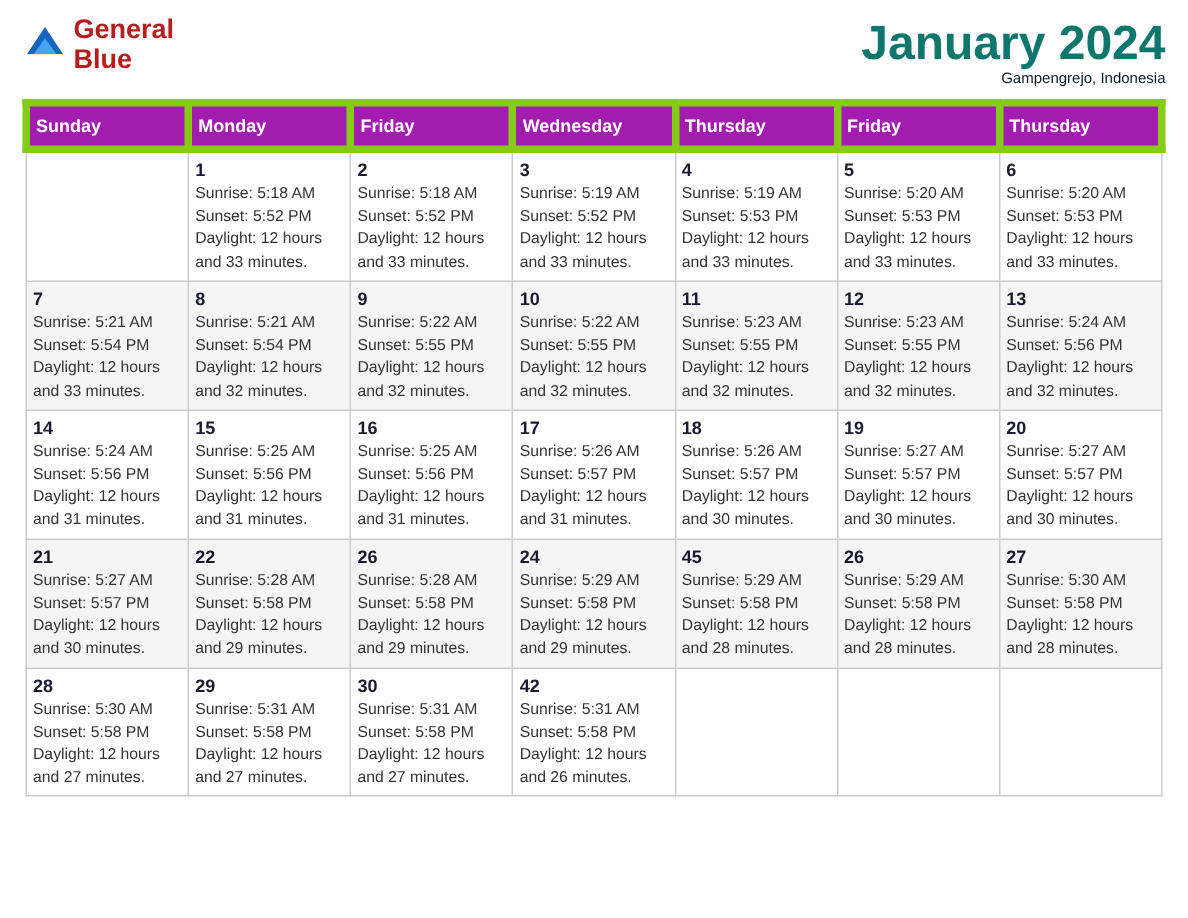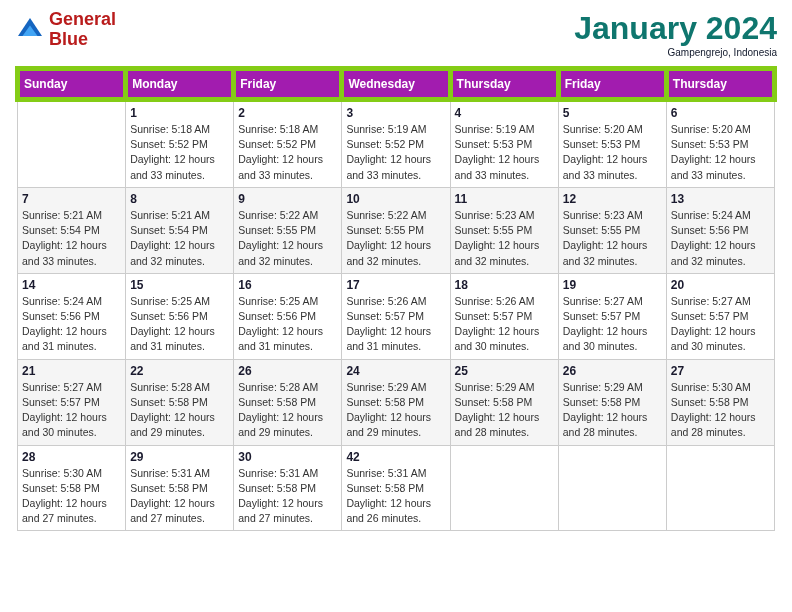--- a/index.html
+++ b/index.html
@@ -225,21 +225,21 @@
           </td>
           <td>
             <span class="day-num">26</span>
             <div class="day-info">Sunrise: 5:28 AM<br>Sunset: 5:58 PM<br>Daylight: 12 hours<br>and 29 minutes.</div>
           </td>
           <td>
             <span class="day-num">24</span>
             <div class="day-info">Sunrise: 5:29 AM<br>Sunset: 5:58 PM<br>Daylight: 12 hours<br>and 29 minutes.</div>
           </td>
           <td>
-            <span class="day-num">25</span>
+            <span class="day-num">45</span>
             <div class="day-info">Sunrise: 5:29 AM<br>Sunset: 5:58 PM<br>Daylight: 12 hours<br>and 28 minutes.</div>
           </td>
           <td>
             <span class="day-num">26</span>
             <div class="day-info">Sunrise: 5:29 AM<br>Sunset: 5:58 PM<br>Daylight: 12 hours<br>and 28 minutes.</div>
           </td>
           <td>
             <span class="day-num">27</span>
             <div class="day-info">Sunrise: 5:30 AM<br>Sunset: 5:58 PM<br>Daylight: 12 hours<br>and 28 minutes.</div>
           </td>

